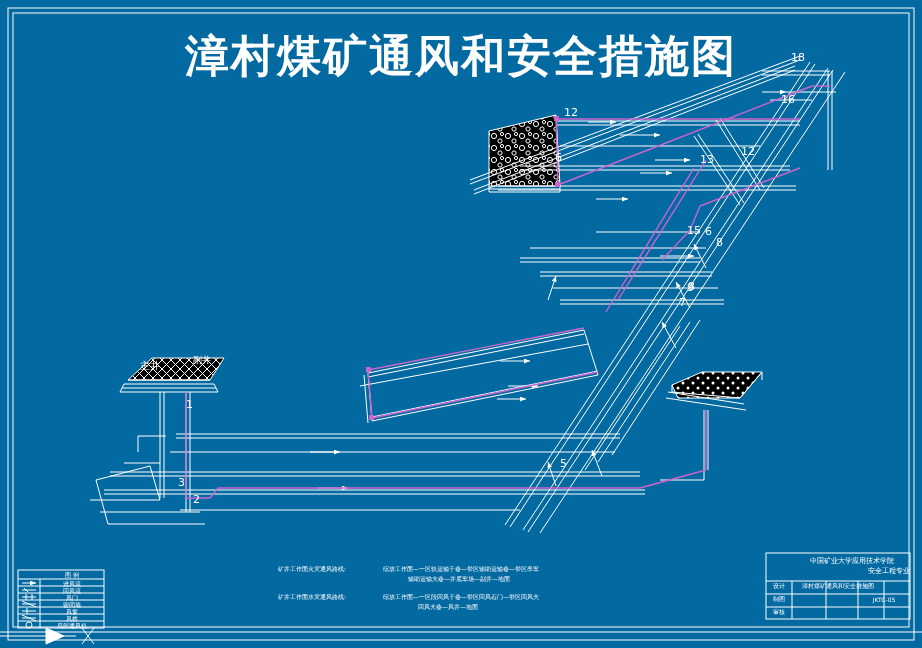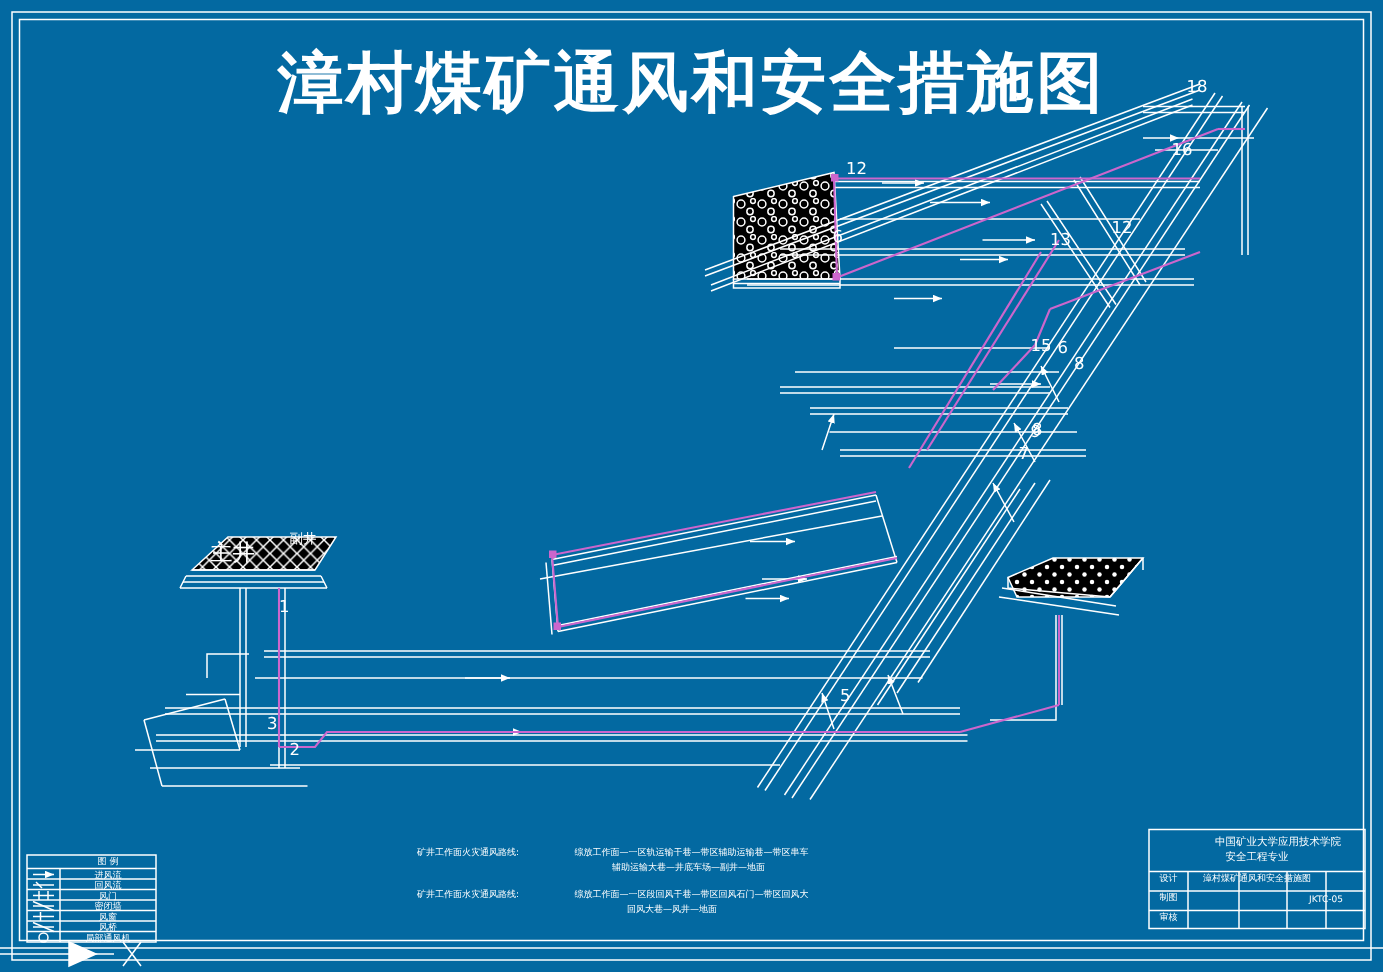--- a/index.html
+++ b/index.html
@@ -180,21 +180,21 @@
     <g fill="#cc66cc">
       <rect x="554" y="116" width="5" height="5"></rect>
       <rect x="555" y="182" width="5" height="5"></rect>
       <rect x="366" y="367" width="5" height="5"></rect>
       <rect x="369" y="415" width="5" height="5"></rect>
     </g>
   </svg>
 
   <div class="ttl">漳村煤矿通风和安全措施图</div>
 
-  <div class="cjk" style="left:140px;top:360px;font-size:15px;">主井</div>
+  <div class="cjk" style="left:140px;top:360px;font-size:10px;">主井</div>
   <div class="cjk" style="left:193px;top:355px;font-size:9px;">副井</div>
 
   <div class="lbl" style="left:186px;top:399px">1</div>
   <div class="lbl" style="left:193px;top:494px">2</div>
   <div class="lbl" style="left:178px;top:477px">3</div>
   <div class="lbl" style="left:560px;top:458px">5</div>
   <div class="lbl" style="left:705px;top:226px">6</div>
   <div class="lbl" style="left:679px;top:297px">7</div>
   <div class="lbl" style="left:688px;top:281px">8</div>
   <div class="lbl" style="left:687px;top:282px">9</div>
@@ -223,21 +223,21 @@
       <path d="M766 581 L910 581"></path>
       <path d="M766 594 L910 594"></path>
       <path d="M766 607 L910 607"></path>
       <path d="M792 581 L792 619"></path>
       <path d="M826 581 L826 619"></path>
       <path d="M858 581 L858 619"></path>
       <path d="M884 581 L884 619"></path>
     </g>
   </svg>
   <div class="cjk tbbig" style="left:766px;top:557px;width:172px;">中国矿业大学应用技术学院</div>
-  <div class="cjk tbbig" style="left:766px;top:567px;width:144px;">安全工程专业</div>
+  <div class="cjk tbbig" style="left:766px;top:567px;width:144px;text-align:right;">安全工程专业</div>
   <div class="cjk tb" style="left:792px;top:583px;width:92px;">漳村煤矿通风和安全措施图</div>
   <div class="cjk tb" style="left:858px;top:597px;width:52px;">JKTC-05</div>
   <div class="cjk tb" style="left:766px;top:583px;width:26px;">设计</div>
   <div class="cjk tb" style="left:766px;top:596px;width:26px;">制图</div>
   <div class="cjk tb" style="left:766px;top:609px;width:26px;">审核</div>
 
   <svg class="layer" viewBox="0 0 922 648">
     <g stroke="#fff" fill="none" stroke-width="1">
       <rect x="18" y="570" width="86" height="58"></rect>
       <path d="M18 579 L104 579"></path>

